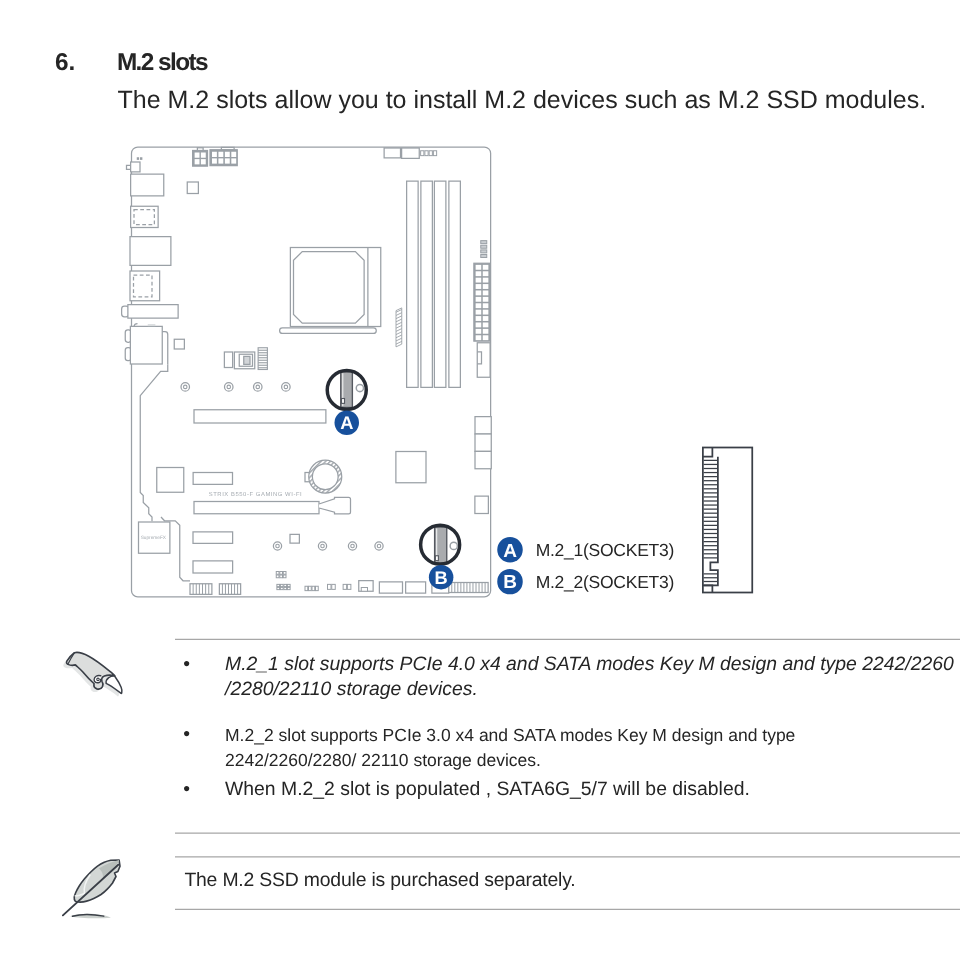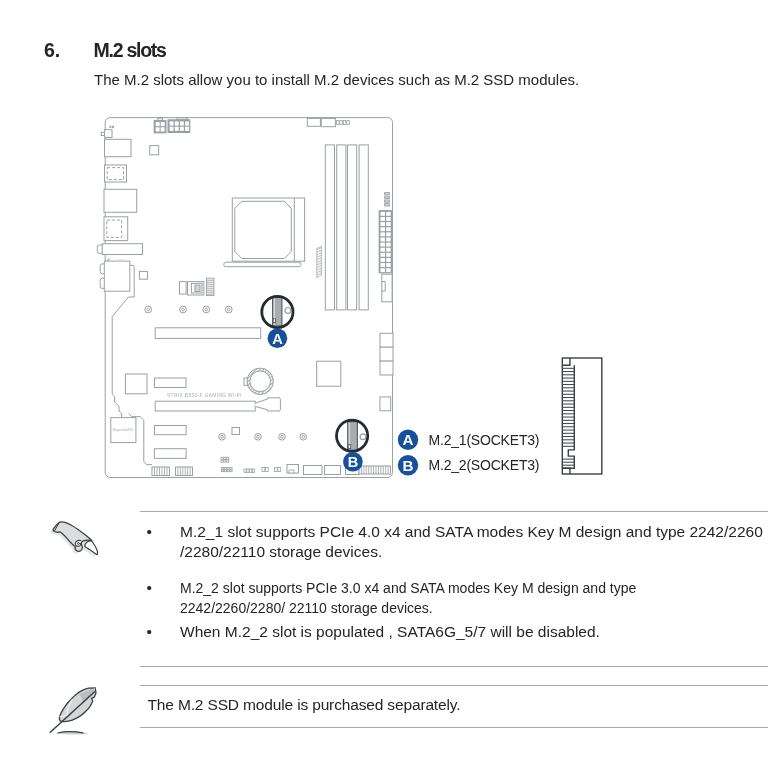--- a/index.html
+++ b/index.html
@@ -4,21 +4,21 @@
 <style>
 * { margin:0; padding:0; box-sizing:border-box; }
 html,body { width:780px; height:777px; background:#fff; font-family:"Liberation Sans", sans-serif; color:#252525; }
 .abs { position:absolute; }
 .rule { position:absolute; left:140px; width:628px; height:1px; background:#a7a7a7; }
 </style>
 </head>
 <body>
 <div class="abs" style="left:44px; top:40.4px; font-size:19.5px; font-weight:bold; line-height:21px;">6.</div>
 <div class="abs" style="left:93.5px; top:40.4px; font-size:19.5px; font-weight:bold; line-height:21px; letter-spacing:-1.25px;">M.2 slots</div>
-<div class="abs" style="left:94px; top:69.9px; font-size:15px; line-height:20px;">The M.2 slots allow you to install M.2 devices such as M.2 SSD modules.</div>
+<div class="abs" style="left:94px; top:69.9px; font-size:20px; line-height:20px;">The M.2 slots allow you to install M.2 devices such as M.2 SSD modules.</div>
 
 <svg class="abs" style="left:0; top:0;" width="780" height="777" viewBox="0 0 780 777">
 <rect x="105.2" y="117.6" width="287.3" height="359.9" rx="5" fill="#fff" stroke="#9aa0a6"></rect>
 <rect x="109.4" y="125.8" width="1.9" height="2.1" fill="#9aa0a6"></rect>
     <rect x="112.0" y="125.8" width="1.9" height="2.1" fill="#9aa0a6"></rect>
 <rect x="101.2" y="132.3" width="3.7" height="3.2" fill="#fff" stroke="#9aa0a6"></rect>
 <rect x="104.5" y="129.6" width="7.5" height="7.9" fill="#fff" stroke="#9aa0a6"></rect>
 <rect x="157.9" y="118.2" width="4.6" height="2.4" fill="#fff" stroke="#9aa0a6"></rect>
 <rect x="154.1" y="120.4" width="11.9" height="12.5" fill="#9aa0a6" stroke="#9aa0a6"></rect>
 <rect x="155.7" y="122.0" width="3.9" height="4.2" fill="#fff"></rect>
@@ -298,21 +298,21 @@
 </svg>
 
 <div class="abs" style="left:428.5px; top:427.5px; font-size:14px; line-height:25.4px; letter-spacing:-0.2px;">M.2_1(SOCKET3)<br>M.2_2(SOCKET3)</div>
 
 <div class="rule" style="top:511px;"></div>
 <div class="rule" style="top:665.5px;"></div>
 <div class="rule" style="top:685px;"></div>
 <div class="rule" style="top:726.5px;"></div>
 
 <div class="abs" style="left:146.5px; top:521.8px; font-size:15.5px; line-height:20px;">•</div>
-<div class="abs" style="left:180px; top:521.8px; font-size:15.5px; line-height:20px;">M.2_1 slot supports PCIe 4.0 x4 and SATA modes Key M design and type 2242/2260<br>/2280/22110 storage devices.</div>
+<div class="abs" style="left:180px; top:521.8px; font-size:15.5px; line-height:20px;font-style:italic;">M.2_1 slot supports PCIe 4.0 x4 and SATA modes Key M design and type 2242/2260<br>/2280/22110 storage devices.</div>
 
 <div class="abs" style="left:146.5px; top:578.3px; font-size:15.5px; line-height:20px;">•</div>
 <div class="abs" style="left:180px; top:578.3px; font-size:14px; line-height:20px;">M.2_2 slot supports PCIe 3.0 x4 and SATA modes Key M design and type<br>2242/2260/2280/ 22110 storage devices.</div>
 
 <div class="abs" style="left:146.5px; top:622.3px; font-size:15.5px; line-height:20px;">•</div>
 <div class="abs" style="left:180px; top:622.3px; font-size:15.5px; line-height:20px;">When M.2_2 slot is populated , SATA6G_5/7 will be disabled.</div>
 
 <div class="abs" style="left:147.5px; top:694.8px; font-size:15.5px; line-height:20px; letter-spacing:-0.15px;">The M.2 SSD module is purchased separately.</div>
 
 </body></html>

